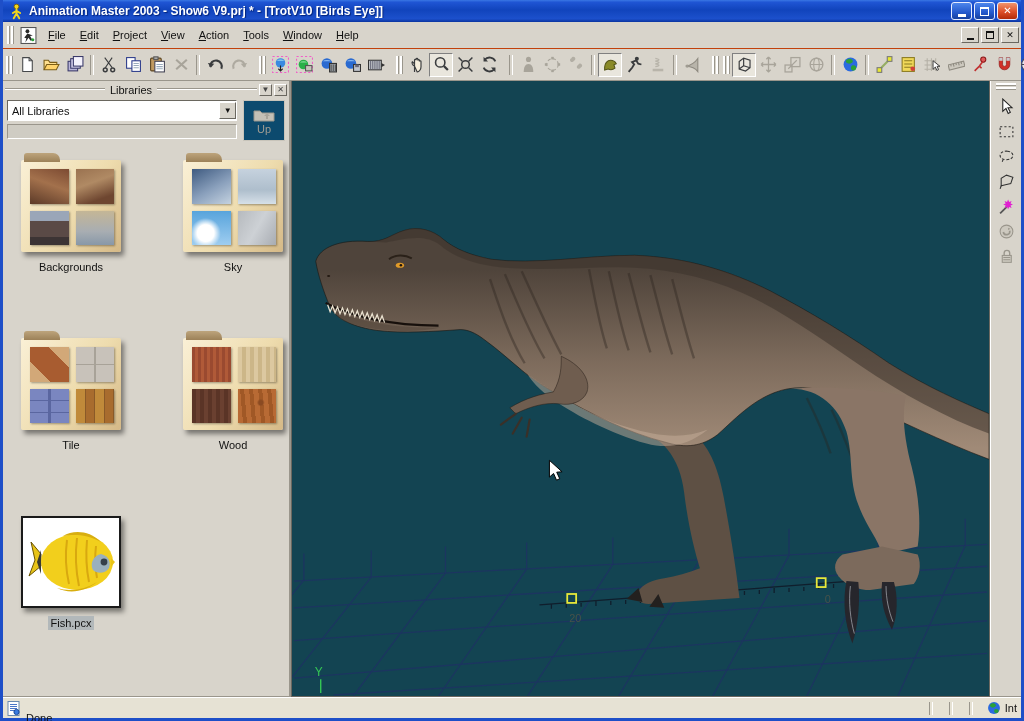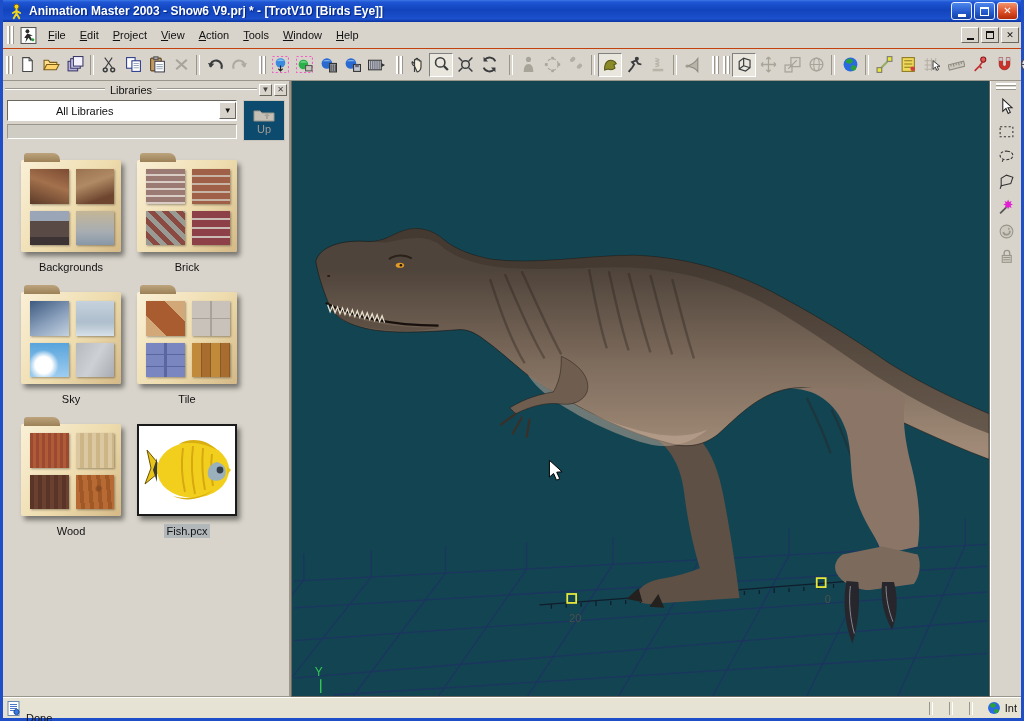--- a/index.html
+++ b/index.html
@@ -33,27 +33,27 @@
   .main{flex:1;display:flex;min-height:0;}
   
   .libpanel{width:288px;flex:0 0 288px;background:#d8d4cb;border-right:2px solid #9a968c;display:flex;flex-direction:column;box-sizing:border-box;}
   .lib-head{height:15px;display:flex;align-items:center;padding:1px 2px 0 2px;}
   .lib-rule{flex:1;height:3px;background:linear-gradient(#9a968c 0 1px,#fff 1px 2px,transparent 2px);}
   .lib-title{padding:0 5px;font-size:11px;color:#111;}
   .lib-mini{width:13px;height:12px;margin-left:2px;background:#d8d4cb;border:1px solid;border-color:#fff #6a675f #6a675f #fff;display:flex;align-items:center;justify-content:center;font-size:8px;color:#444;box-sizing:border-box;line-height:1;}
   .lib-controls{display:flex;padding:3px 4px 2px 4px;}
   .lib-left{width:232px;}
   .combo{height:21px;background:#fff;border:1px solid;border-color:#6a675f #fff #fff #6a675f;display:flex;align-items:center;box-sizing:border-box;}
-  .combo .val{flex:1;padding:0 4px;color:#111;margin-left:44px;}
+  .combo .val{flex:1;padding:0 4px;color:#111;}
   .combo .drop{width:17px;height:17px;background:#d8d4cb;border:1px solid;border-color:#fff #6a675f #6a675f #fff;display:flex;align-items:center;justify-content:center;font-size:8px;color:#111;box-sizing:border-box;}
   .pathbar{height:15px;margin-top:3px;background:#cfccc3;border:1px solid;border-color:#9a968c #fff #fff #9a968c;box-sizing:border-box;}
   .upbtn{width:42px;height:41px;margin-left:6px;background:#0c4a6e;border:1px solid #c8c4ba;display:flex;flex-direction:column;align-items:center;justify-content:center;color:#a09c92;font-size:11px;box-sizing:border-box;}
   .upbtn svg{width:22px;height:16px;}
   
-  .lib-items{flex:1;padding:10px 0 0 10px;display:grid;grid-template-columns:116px 116px;grid-auto-rows:132px;overflow:hidden;}
+  .lib-items{flex:1;padding:10px 0 0 10px;display:grid;grid-template-columns:116px 116px;grid-auto-rows:132px;overflow:hidden;gap:46px;}
   .lib-item{display:flex;flex-direction:column;align-items:center;}
   .folder{width:100px;height:92px;position:relative;background:linear-gradient(125deg,#faf0d6,#eedcae 55%,#d5b987);border-radius:2px;box-shadow:3px 4px 5px rgba(0,0,0,.45);margin-top:7px;}
   .folder .tab{position:absolute;top:-7px;left:3px;width:36px;height:9px;background:linear-gradient(#bda47c,#9c8158);border-radius:3px 7px 0 0;}
   .thumbs{position:absolute;inset:9px 7px 7px 9px;display:grid;grid-template-columns:1fr 1fr;grid-template-rows:1fr 1fr;gap:7px;}
   .th{box-shadow:1px 1px 2px rgba(0,0,0,.35);}
   .lbl{margin-top:8px;padding:1px 3px;color:#111;}
   .lbl.sel{background:#b2b8ba;}
   .fileimg{width:100px;height:92px;margin-top:7px;background:#fff;border:2px solid #1a1a1a;box-sizing:border-box;display:flex;align-items:center;justify-content:center;box-shadow:3px 4px 5px rgba(0,0,0,.45);}
   .fileimg svg{width:88px;height:76px;}
   
@@ -447,32 +447,20 @@
                 <div class="th bg3"></div>
                 <div class="th bg4"></div>
               </div>
           </div>
           <span class="lbl">Backgrounds</span>
         </div>
         <div class="lib-item">
           <div class="folder">
               <div class="tab"></div>
             <div class="thumbs">
-                <div class="th br1"></div>
-                <div class="th br2"></div>
-                <div class="th br3"></div>
-                <div class="th br4"></div>
-              </div>
-          </div>
-          <span class="lbl">Brick</span>
-        </div>
-        <div class="lib-item">
-          <div class="folder">
-              <div class="tab"></div>
-            <div class="thumbs">
                 <div class="th sk1"></div>
                 <div class="th sk2"></div>
                 <div class="th sk3"></div>
                 <div class="th sk4"></div>
               </div>
           </div>
           <span class="lbl">Sky</span>
         </div>
         <div class="lib-item">
           <div class="folder">

